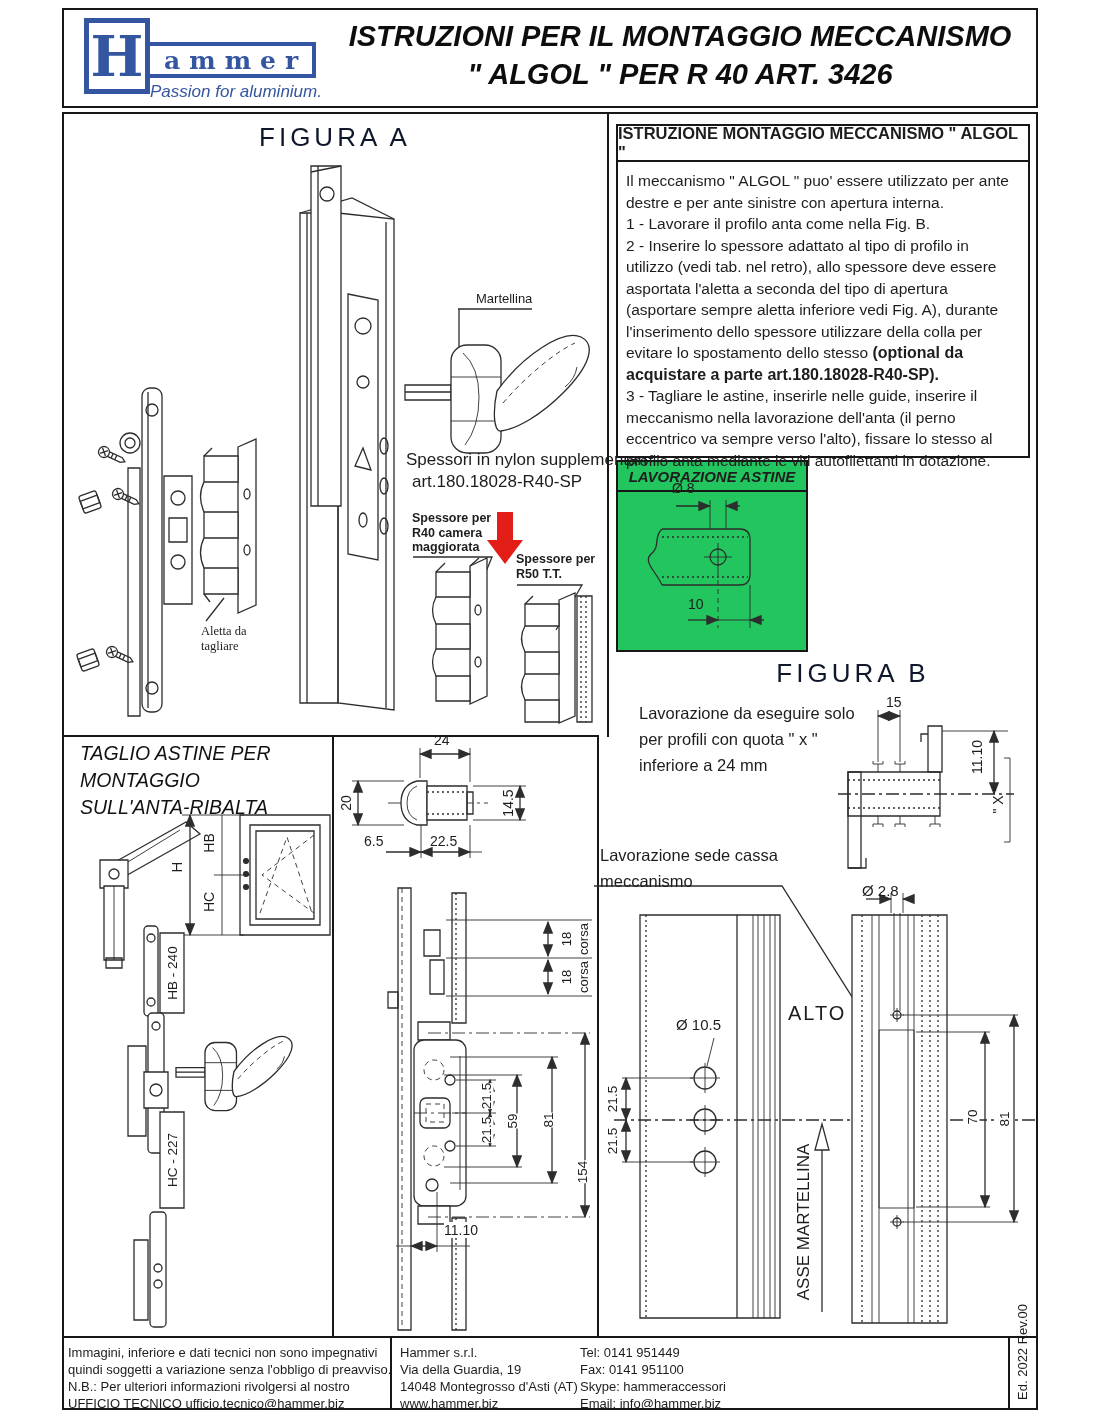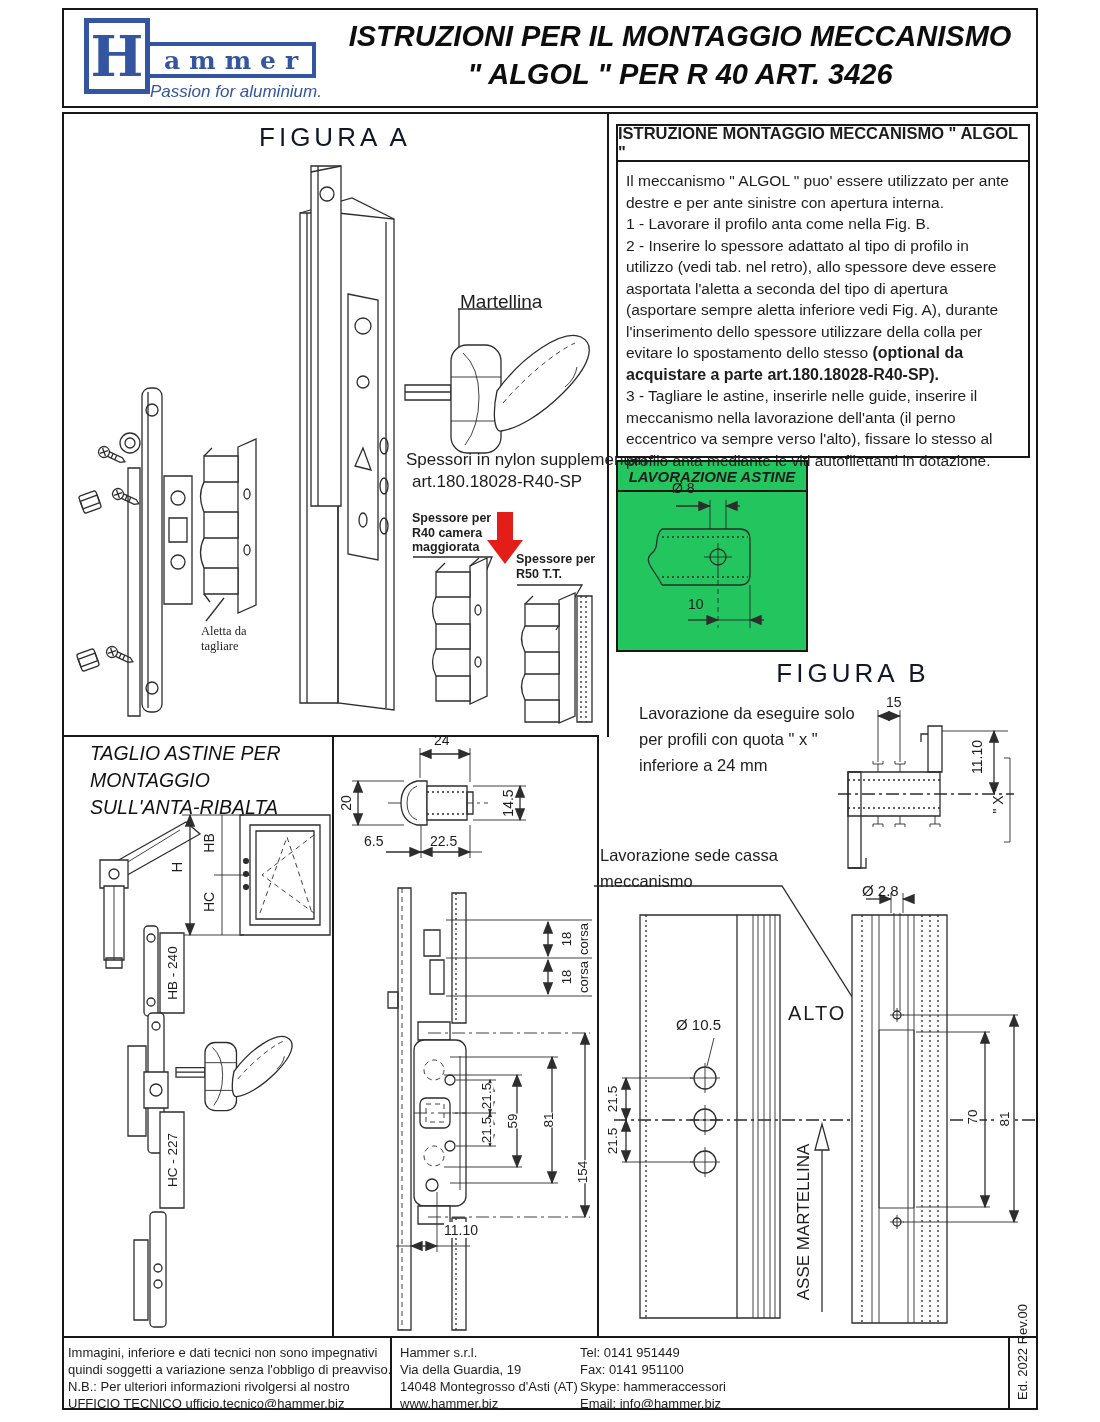--- a/index.html
+++ b/index.html
@@ -406,21 +406,21 @@
     </div>
     <div class="logo-bar">
       <span class="logo-rest">ammer</span>
     </div>
     <div class="tagline">Passion for aluminium.</div>
   </div>
   <div class="hdr-title" style="top:20px;">ISTRUZIONI PER IL MONTAGGIO MECCANISMO</div>
   <div class="hdr-title" style="top:58px;">" ALGOL " PER R 40 ART. 3426</div>
 
   <div class="fig-title" style="left:230px;top:122px;width:210px;">FIGURA  A</div>
-  <div class="lbl" style="left:460px;top:291px;font-size:19px;">Martellina</div>
+  <div class="lbl" style="left:476px;top:291px;font-size:13px;">Martellina</div>
   <div class="lbl" style="left:406px;top:450px;font-size:17px;">Spessori in nylon supplementari</div>
   <div class="lbl" style="left:412px;top:472px;font-size:17px;">art.180.18028-R40-SP</div>
   <div class="lbl small-b" style="left:412px;top:511px;">
     <span class="ln">Spessore per</span>
     <span class="ln">R40 camera</span>
     <span class="ln">maggiorata</span>
   </div>
   <div class="lbl small-b" style="left:516px;top:552px;">
     <span class="ln">Spessore per</span>
     <span class="ln">R50 T.T.</span>
@@ -453,21 +453,21 @@
     <span class="ln">inferiore a 24 mm</span>
   </div>
   <div class="lbl" style="left:886px;top:694px;">15</div>
   <div class="rlbl" style="left:977px;top:757px;">11.10</div>
   <div class="rlbl" style="left:998px;top:800px;">" X "</div>
   <div class="lbl note" style="left:600px;top:842px;">
     <span class="ln">Lavorazione sede cassa</span>
     <span class="ln">meccanismo</span>
   </div>
 
-  <div class="lbl taglio-title" style="left:90px;top:740px;">
+  <div class="lbl taglio-title" style="left:80px;top:740px;">
     <span class="ln">TAGLIO ASTINE PER</span>
     <span class="ln">MONTAGGIO</span>
     <span class="ln">SULL'ANTA-RIBALTA</span>
   </div>
   <div class="rlbl" style="left:176px;top:867px;font-size:15px;">H</div>
   <div class="rlbl" style="left:209px;top:843px;">HB</div>
   <div class="rlbl" style="left:209px;top:902px;">HC</div>
   <div class="rlbl" style="left:172px;top:973px;font-size:13.5px;">HB - 240</div>
   <div class="rlbl" style="left:172px;top:1160px;font-size:13.5px;">HC - 227</div>
 

